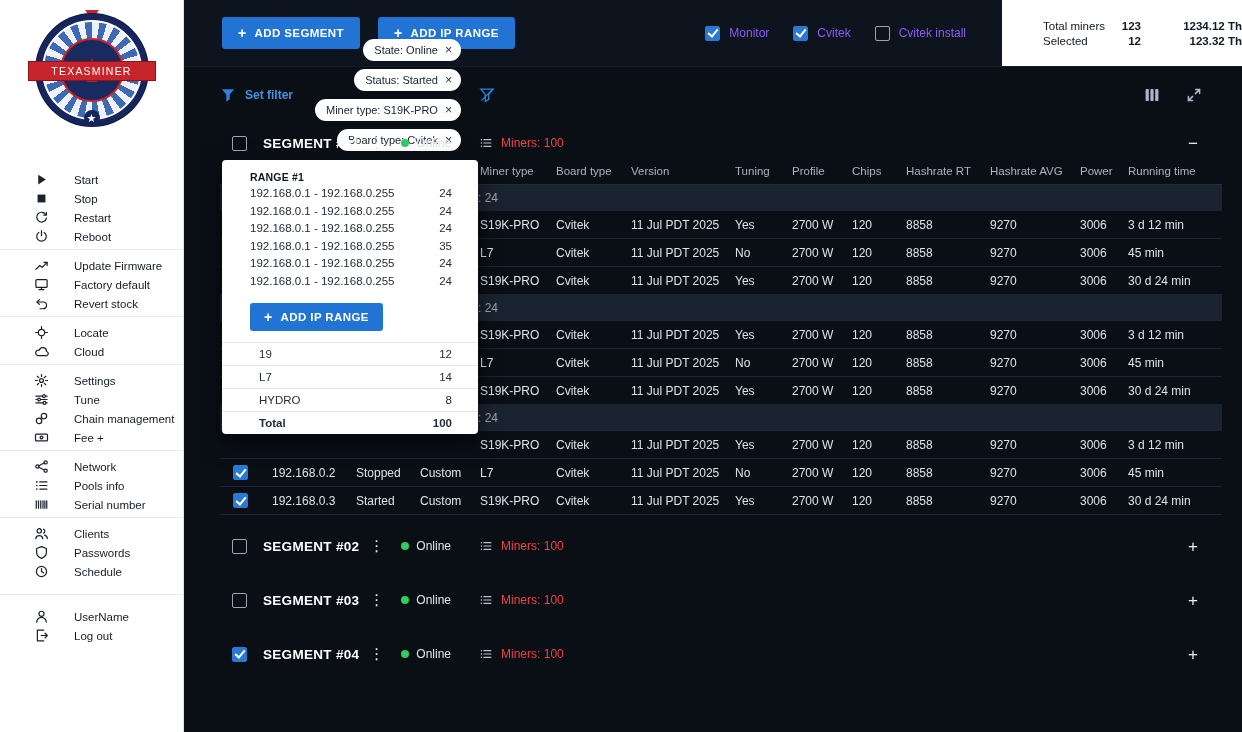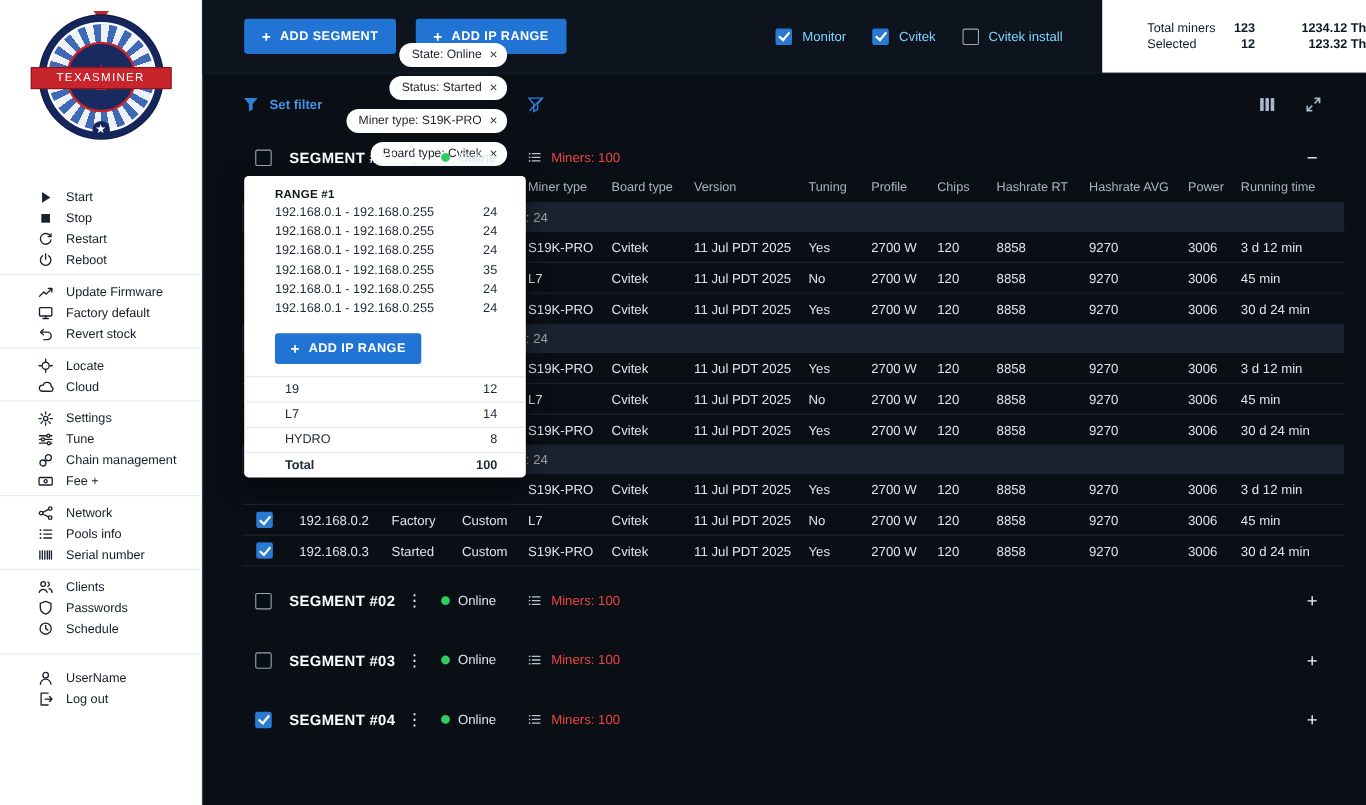--- a/index.html
+++ b/index.html
@@ -19,37 +19,37 @@
                background:repeating-conic-gradient(#eef2f8 0deg 9deg,#3e69b5 9deg 18deg);}
   .badge-core{position:absolute;inset:24px;border-radius:50%;background:#182a60;border:2px solid #c8242b;
               display:flex;align-items:center;justify-content:center;}
   .ribbon{position:absolute;left:-8px;right:-8px;top:47px;height:20px;background:#c8242b;
           border:1px solid #8d1419;display:flex;align-items:center;justify-content:center;
           color:#fff;font-size:10.5px;font-weight:normal;letter-spacing:1.2px;z-index:2;}
   .badge-star{position:absolute;left:50%;bottom:0;transform:translateX(-50%);z-index:3;
               color:#ffffff;font-size:11px;text-shadow:0 0 2px #16265c;background:#16265c;border-radius:50%;
               width:16px;height:16px;line-height:16px;text-align:center;}
   .smenu{flex:0 0 auto;}
-  .sit{display:flex;align-items:center;height:19px;padding-left:33px;gap:11px;cursor:pointer;}
+  .sit{display:flex;align-items:center;height:19px;padding-left:33px;gap:25px;cursor:pointer;}
   .slb{font-size:11.5px;color:#151d29;white-space:nowrap;}
   .sic{width:16px;height:16px;display:flex;align-items:center;justify-content:center;flex:none;}
   .sic svg{width:15px;height:15px;stroke:#1a222e;stroke-width:1.3;fill:none;stroke-linecap:round;stroke-linejoin:round;}
   .sdiv{height:1px;background:#e7eaee;margin:3px 0 6px 0;}
   .sdiv-big{height:1px;background:#e7eaee;margin:13px 0 12px 0;}
 
   
   .main{position:absolute;left:184px;top:0;right:0;bottom:0;background:#0a0f16;}
   .topbar{height:67px;background:#0d141d;border-bottom:1px solid #151e2a;display:flex;align-items:center;}
   .btn-blue{display:inline-flex;align-items:center;gap:8px;background:#2173d4;color:#fff;font-weight:bold;
             font-size:11.5px;letter-spacing:.4px;height:32px;padding:0 16px;border-radius:3px;cursor:pointer;white-space:nowrap;}
   .btn-plus{font-size:14px;font-weight:bold;line-height:1;}
   .b1{margin-left:38px;}
   .b2{margin-left:18px;}
   .top-checks{display:flex;align-items:center;gap:24px;margin-left:auto;margin-right:36px;}
-  .tchk{display:flex;align-items:center;gap:9px;font-size:12px;color:#7dd3fc;cursor:pointer;}
+  .tchk{display:flex;align-items:center;gap:9px;font-size:12px;color:#8b5cf6;cursor:pointer;}
   .totals{width:240px;height:100%;background:#ffffff;display:flex;flex-direction:column;justify-content:center;
           gap:3px;padding-left:41px;flex:none;}
   .trowt{display:grid;grid-template-columns:66px 32px 1fr;font-size:11.5px;color:#111a26;align-items:center;}
   .tcount,.tth{text-align:right;font-weight:bold;}
 
   
   .cb{width:15px;height:15px;border:1.8px solid #9aa5b1;border-radius:2px;display:inline-block;
       background:transparent;flex:none;position:relative;cursor:pointer;}
   .cb.checked{background:#2b7ad2;border-color:#2b7ad2;}
   .cb.checked::after{content:"";position:absolute;left:4px;top:0.5px;width:4px;height:8px;
@@ -582,21 +582,21 @@
           <div class="td">8858</div>
           <div class="td">9270</div>
           <div class="td">3006</div>
           <div class="td">3 d 12 min</div>
         </div>
         <div class="trow">
           <div class="td c-cb">
               <span class="cb checked"></span>
             </div>
           <div class="td">192.168.0.2</div>
-          <div class="td">Factory</div>
+          <div class="td">Stopped</div>
           <div class="td">Custom</div>
           <div class="td">L7</div>
           <div class="td">Cvitek</div>
           <div class="td">11 Jul PDT 2025</div>
           <div class="td">No</div>
           <div class="td">2700 W</div>
           <div class="td">120</div>
           <div class="td">8858</div>
           <div class="td">9270</div>
           <div class="td">3006</div>

